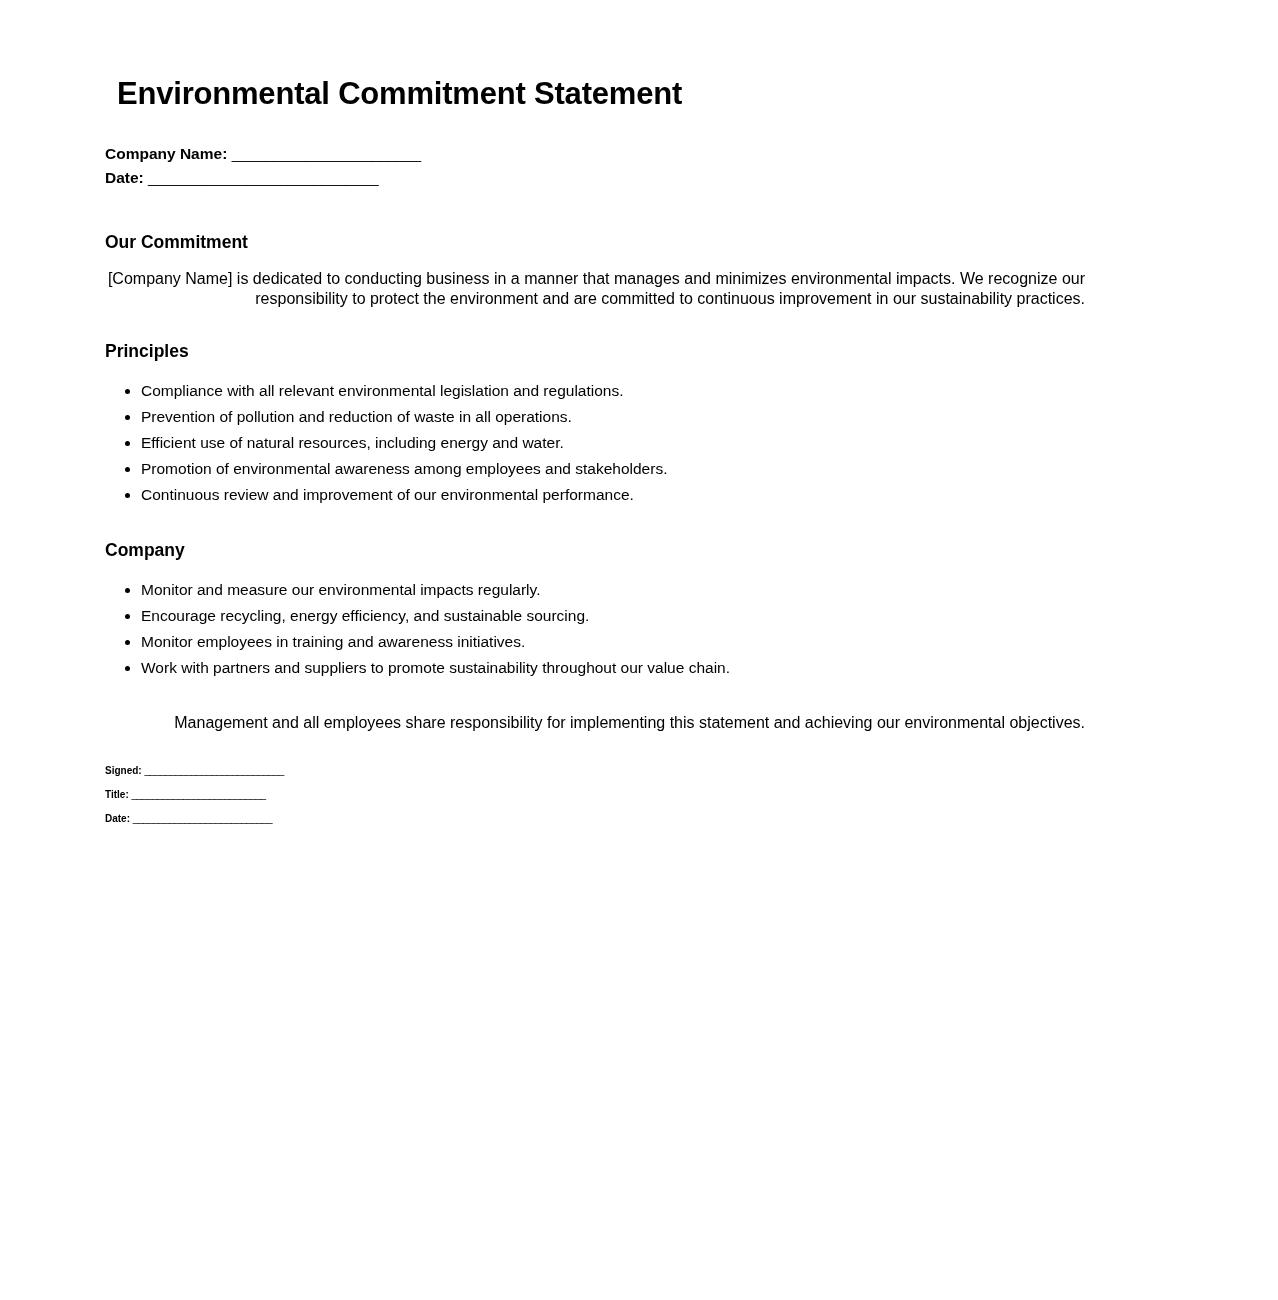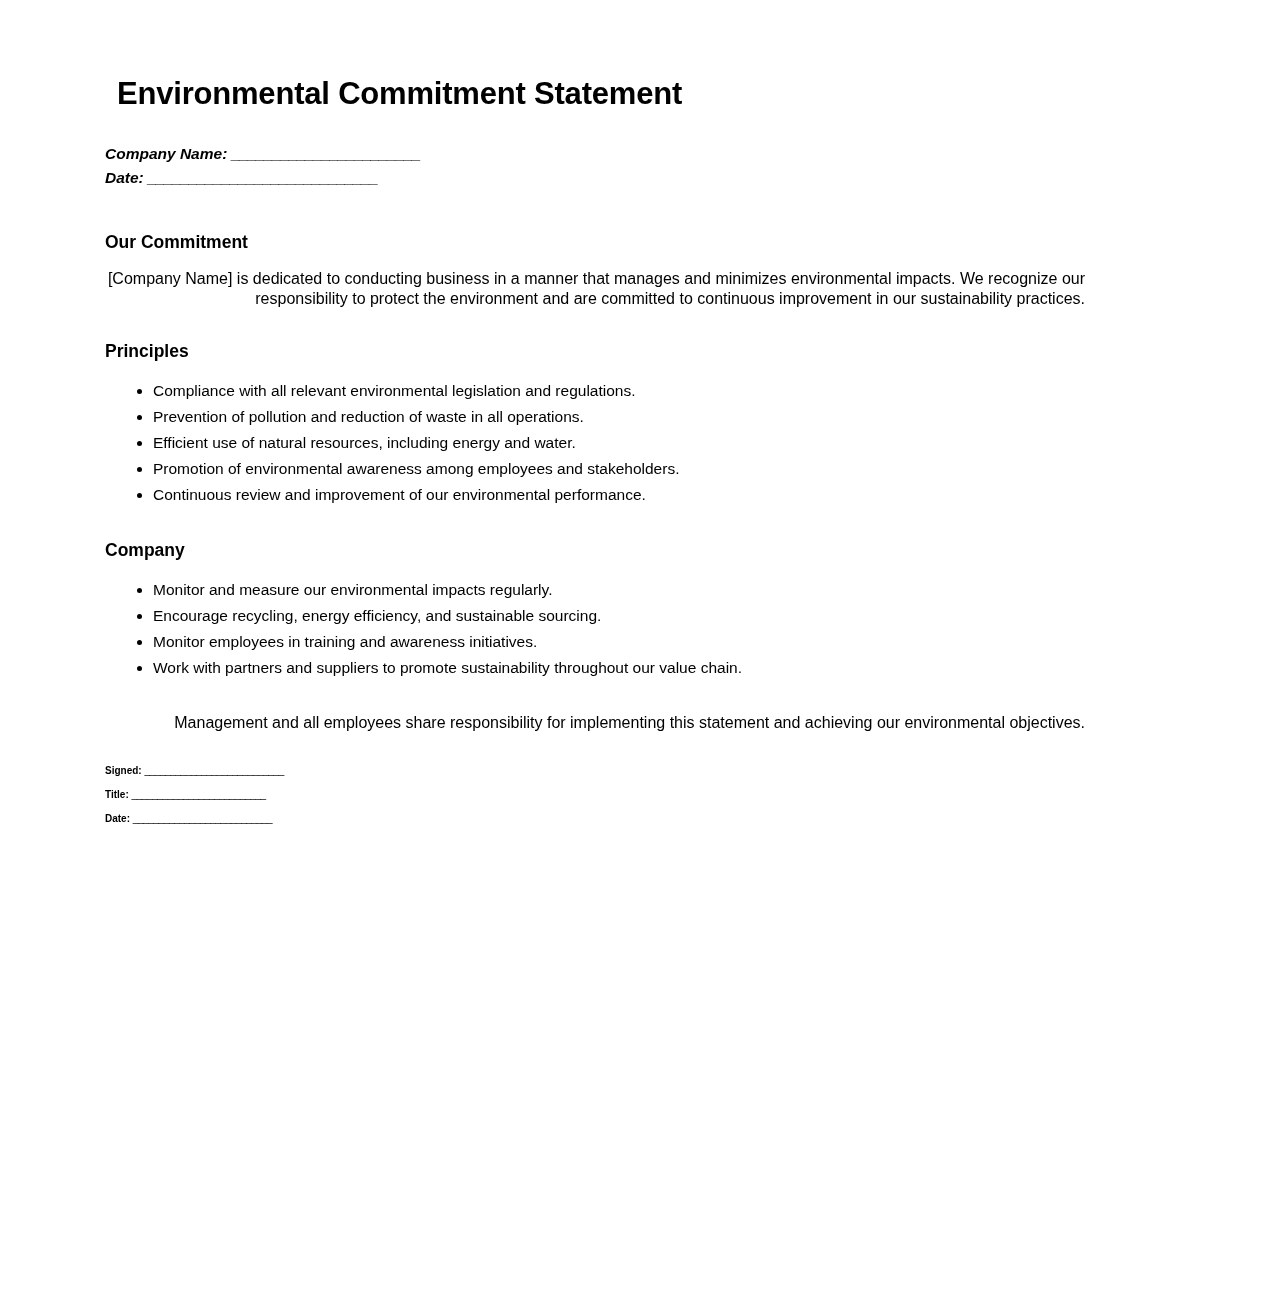--- a/index.html
+++ b/index.html
@@ -30,21 +30,20 @@
     letter-spacing: -0.2px;
   }
   .field-block {
     font-size: 15.5px;
     line-height: 24px;
     margin: 0 0 42px 0;
   }
   .field-line {
     display: block;
     white-space: nowrap;
-    font-style: italic;
   }
   .field-label {
     font-weight: bold;
   }
   .blank {
     font-weight: normal;
     letter-spacing: -0.4px;
   }
   h2.section-heading {
     font-size: 17.5px;
@@ -59,21 +58,21 @@
     font-size: 16px;
     line-height: 20px;
     margin: 0 0 16px 0;
     max-width: 985px;
     text-align: right;
   }
   p.body-text:last-child {
     margin-bottom: 0;
   }
   ul.bullet-list {
-    margin: 12px;
+    margin: 0;
     padding: 0 0 0 36px;
     list-style-type: disc;
   }
   ul.bullet-list li {
     font-size: 15.5px;
     line-height: 26px;
     margin: 0;
     padding: 0;
   }
   .sig-block {

